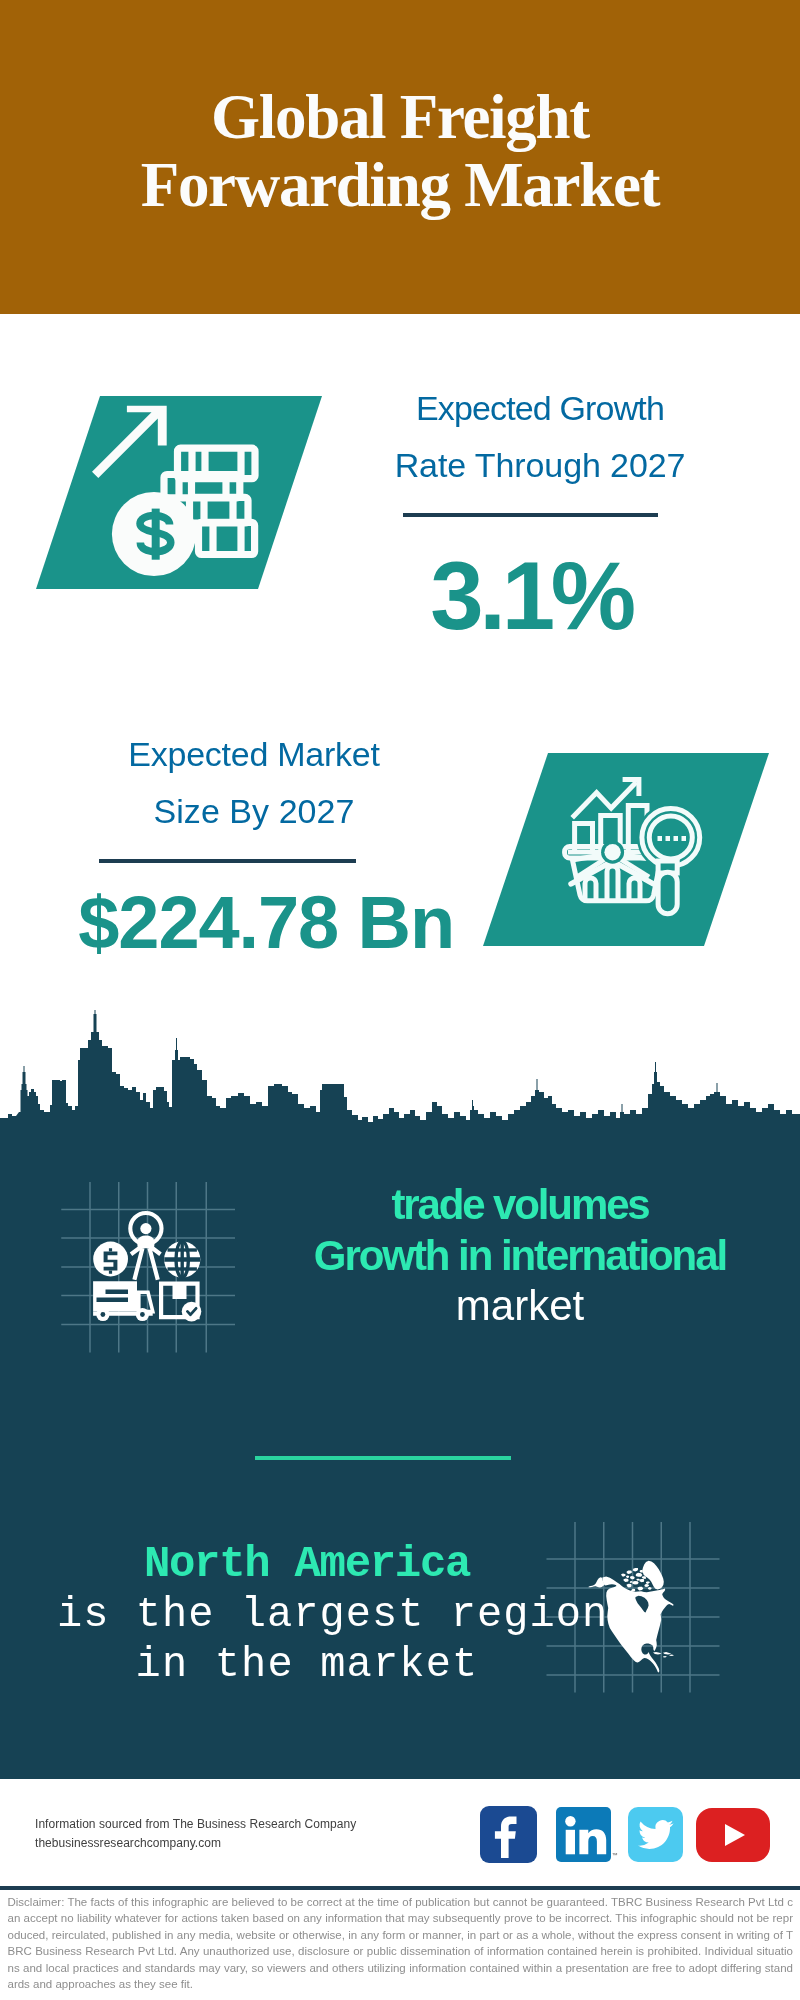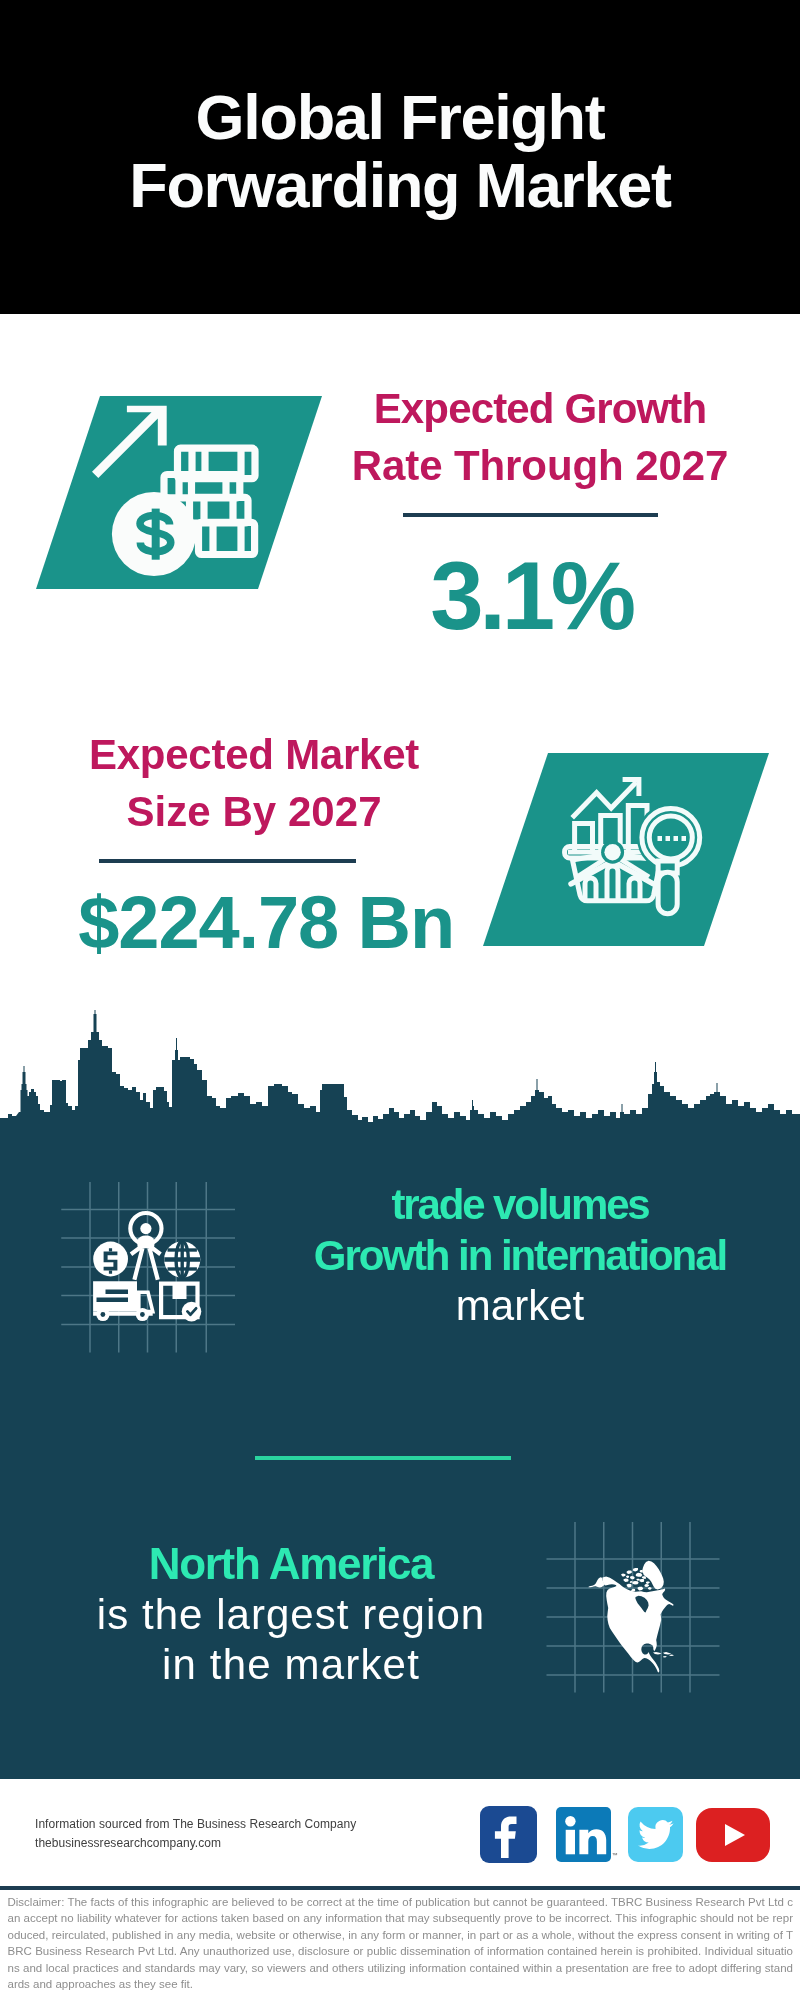--- a/index.html
+++ b/index.html
@@ -6,30 +6,30 @@
   html,body { width:800px; height:2000px; }
   body {
     font-family:"Liberation Sans", sans-serif;
     background:#ffffff;
     position:relative;
     overflow:hidden;
   }
   .page { position:absolute; left:0; top:0; width:800px; height:2000px; background:#fff; }
 
   
-  .header { position:absolute; left:0; top:0; width:800px; height:314px; background:#000000; }
+  .header { position:absolute; left:0; top:0; width:800px; height:314px; background:#a16207;font-family:Liberation Serif, serif; }
   .header-title {
     position:absolute; left:0; top:83px; width:800px;
     text-align:center; color:#fbfcfc;
     font-size:63px; font-weight:bold; line-height:68px; letter-spacing:-1.3px;
   }
 
   
   .stat-blk { position:absolute; text-align:center; }
-  .stat-head { color:#be185d; font-size:42px; font-weight:bold; line-height:57px; white-space:nowrap; letter-spacing:-0.85px; }
+  .stat-head { color:#0369a1; font-size:34px; font-weight:normal; line-height:57px; white-space:nowrap; letter-spacing:-0.85px; }
   .stat-rule { background:#1d3d51; }
   .stat-value { color:#1a938a; font-weight:bold; line-height:1; white-space:nowrap; position:absolute; }
 
   
   .dark { position:absolute; left:0; top:1135px; width:800px; height:644px; background:#164254; }
   .skyline { position:absolute; left:0; top:1010px; width:800px; height:130px; display:block; }
 
   
   .hl { position:absolute; text-align:center; }
   .hl-accent { color:#2de9b2; font-weight:bold; font-size:42px; line-height:50.5px; white-space:nowrap; letter-spacing:-2.05px;}
@@ -205,21 +205,21 @@
     </g>
     <g fill="#ffffff" fill-rule="evenodd" transform="translate(37,35)">
       <path d="M19.4,22.5 23.1,21.5 26.9,22.8 30.6,25.0 33.8,27.2 36.5,29.0 38.8,31.0 41.2,32.8 44.0,34.2 46.9,35.5 49.8,36.2 52.5,36.8 55.2,36.5 58.1,36.2 61.0,37.0 63.8,37.2 66.5,36.8 69.4,36.2 72.2,35.8 75.0,35.2 77.8,34.8 80.6,34.0 81.9,33.5 82.2,35.0 81.2,36.5 80.0,37.8 79.2,39.2 79.8,41.0 80.8,42.8 82.0,44.0 83.8,45.2 85.8,46.5 87.5,47.5 89.2,48.5 90.8,50.0 89.8,50.8 88.0,49.8 86.2,49.0 84.8,49.5 83.2,51.0 81.8,52.8 80.2,54.8 78.8,57.0 77.6,59.2 78.0,62.0 78.2,65.0 77.5,68.0 76.8,71.0 76.0,74.0 75.2,77.0 74.4,80.0 73.8,82.5 73.2,85.0 73.6,87.5 73.8,90.2 73.2,92.5 72.2,94.8 71.2,96.2 70.4,94.5 70.2,92.0 69.4,90.2 67.5,89.2 65.5,88.6 63.5,88.5 61.5,89.0 59.8,90.3 58.7,92.0 58.3,94.2 58.6,96.3 59.6,98.2 61.2,99.4 63.2,99.6 64.8,98.6 65.6,97.0 66.4,99.0 67.6,101.0 69.0,103.0 70.6,105.0 72.2,107.0 73.6,109.2 74.8,111.4 75.8,113.6 76.3,115.6 76.0,117.4 74.8,117.0 74.0,115.0 73.0,113.0 71.8,111.0 70.4,109.0 68.8,107.2 67.0,105.6 65.2,104.2 63.2,103.2 61.2,103.0 59.4,104.0 57.8,105.4 56.2,106.8 54.6,107.4 52.8,107.0 51.0,105.6 49.2,103.6 47.4,101.4 45.6,99.0 43.4,96.2 41.0,93.2 38.6,90.2 36.2,87.0 33.8,83.6 31.4,80.0 29.0,76.5 26.8,73.0 25.4,69.0 24.6,65.0 24.3,61.0 24.7,57.0 25.2,53.0 24.4,49.0 23.7,45.0 23.2,41.0 23.4,37.5 24.6,35.0 26.6,33.6 29.0,32.8 31.4,32.0 33.5,31.0 32.8,30.0 31.0,29.5 29.0,29.2 26.8,29.5 24.5,30.0 22.5,30.5 21.0,29.5 20.0,27.2 19.5,24.8Z M52.5,42.0 55.5,40.8 58.5,41.2 61.5,42.8 63.8,45.0 65.2,47.6 65.6,50.4 64.8,53.0 63.5,55.2 62.6,57.5 61.4,57.0 59.8,55.0 58.2,52.8 56.4,50.6 54.6,48.2 53.2,45.5 52.4,43.6Z"></path>
       <path d="M21.2,28.8 20.2,27.0 19.5,24.8 19.0,22.8 17.5,22.2 15.8,23.2 14.5,25.0 13.5,27.0 12.5,28.8 11.0,30.0 9.2,30.8 7.5,31.0 5.8,31.5 5.5,32.2 7.2,32.2 9.0,32.0 10.8,31.5 12.5,31.2 14.0,31.8 15.5,32.2 17.0,32.5 18.8,32.0 20.2,31.0 21.2,30.0Z"></path>
       <path d="M63.0,7.0 65.6,5.8 68.4,6.4 71.0,8.2 73.4,11.0 75.6,14.0 77.4,17.2 79.0,20.4 80.2,23.6 80.8,26.8 80.4,29.8 79.0,32.2 77.0,33.8 74.6,34.6 72.4,33.8 70.8,31.8 69.6,29.4 68.4,27.0 66.8,24.8 64.8,23.0 62.6,21.4 60.8,19.6 59.6,17.4 59.4,15.0 60.0,12.4 61.2,9.6Z"></path>
       <path d="M42.9,20.0 41.9,21.1 39.9,21.8 38.6,20.6 38.1,19.3 40.0,18.4 41.8,18.9Z M49.1,17.2 47.5,18.4 45.3,19.0 43.7,17.9 43.7,16.5 45.3,15.4 48.2,15.5Z M55.1,14.6 54.3,15.8 52.1,16.4 49.8,15.5 50.2,13.8 52.2,13.0 54.9,13.0Z M59.8,16.2 59.6,17.4 57.8,17.4 56.7,16.7 56.7,15.7 57.8,15.0 59.6,15.0Z M45.7,25.0 45.1,26.5 42.5,27.0 40.7,25.8 40.5,24.2 42.7,23.5 44.7,23.8Z M51.7,22.6 51.1,24.0 48.8,24.2 47.2,23.3 47.0,21.8 48.8,21.0 50.9,21.4Z M59.4,20.0 58.0,21.7 55.2,21.7 52.8,20.9 52.9,19.1 55.0,17.7 58.0,18.3Z M63.0,22.5 62.7,23.9 60.6,23.7 59.1,23.1 58.8,21.8 60.6,21.3 62.4,21.3Z M48.6,30.4 48.2,31.9 45.7,32.4 43.9,31.2 43.6,29.5 45.8,28.8 48.2,28.9Z M55.7,27.8 54.5,29.3 51.9,29.6 49.5,28.7 49.4,26.8 51.9,26.0 54.6,26.2Z M61.2,25.4 60.9,26.8 58.6,27.2 56.5,26.3 56.6,24.6 58.7,23.9 60.7,24.1Z M66.9,27.6 65.6,28.5 64.1,28.9 63.0,28.1 63.0,27.1 64.2,26.5 66.1,26.4Z M52.3,35.2 51.7,36.2 49.9,36.6 48.0,36.0 48.7,34.7 49.9,33.8 51.9,34.0Z M60.3,33.4 59.0,35.0 56.3,35.4 54.7,34.1 54.6,32.6 56.4,31.8 59.0,31.8Z M66.3,30.6 64.7,31.7 62.9,31.9 61.5,31.2 61.5,30.0 62.9,29.1 65.0,29.3Z M68.6,33.6 67.8,34.4 66.4,34.8 65.1,34.1 64.9,33.0 66.3,32.1 68.2,32.5Z M46.2,21.8 45.6,22.7 44.2,23.0 43.4,22.2 42.9,21.2 44.2,20.6 45.8,20.8Z M57.0,24.6 56.1,25.5 54.6,25.7 53.7,25.0 53.3,24.0 54.7,23.7 55.9,23.8Z M63.3,19.6 62.7,20.3 61.4,20.6 60.6,20.0 60.6,19.2 61.5,18.7 62.7,18.9Z M49.6,27.0 48.9,27.6 47.8,28.1 46.8,27.5 47.1,26.6 47.9,26.1 49.1,26.3Z"></path>
       <path d="M70.0,97.5 73.1,96.9 76.5,97.8 78.5,98.8 75.0,99.4 71.9,99.0Z M80.0,97.8 83.1,97.0 86.2,98.0 88.2,98.8 85.0,99.4 81.5,99.0Z M86.2,100.0 88.8,99.4 91.0,100.2 89.0,101.0 86.8,100.8Z M80.0,101.5 82.2,101.0 84.0,101.8 82.0,102.5 80.2,102.2Z"></path>
     </g>
   </svg>
 
-  <div class="hl" style="left:41px;top:1539px;width:500px;">
+  <div class="hl" style="left:57px;top:1539px;width:500px;font-family:Liberation Mono, monospace;">
     <div class="hl-accent" style="font-size:44px;letter-spacing:-1.31px;">North America</div>
     <div class="hl-rest" style="letter-spacing:1.04px;">is the largest region</div>
     <div class="hl-rest" style="letter-spacing:1.17px;">in the market</div>
   </div>
 
   <div class="src" style="left:35px;top:1814.5px;">
     <div>Information sourced from The Business Research Company</div>
     <div>thebusinessresearchcompany.com</div>
   </div>
 

